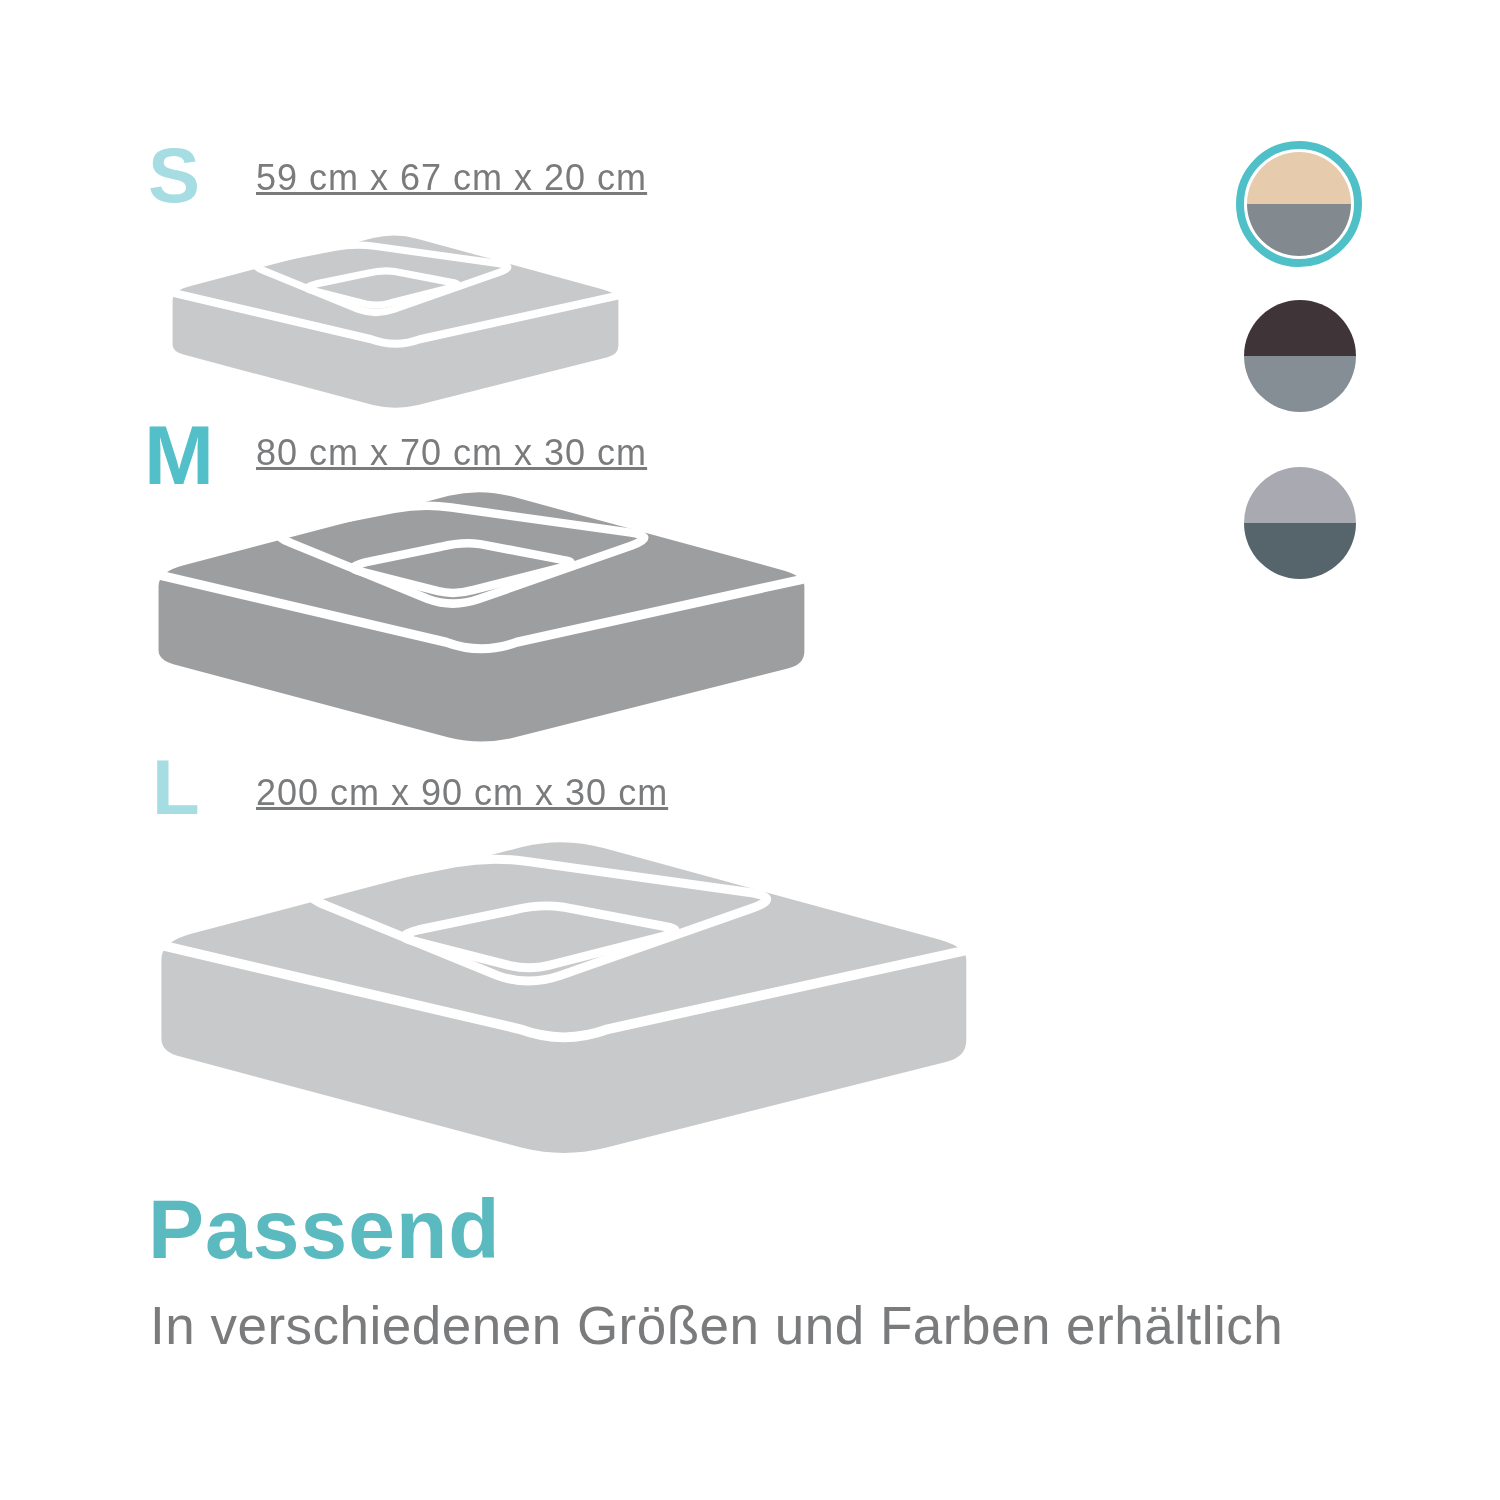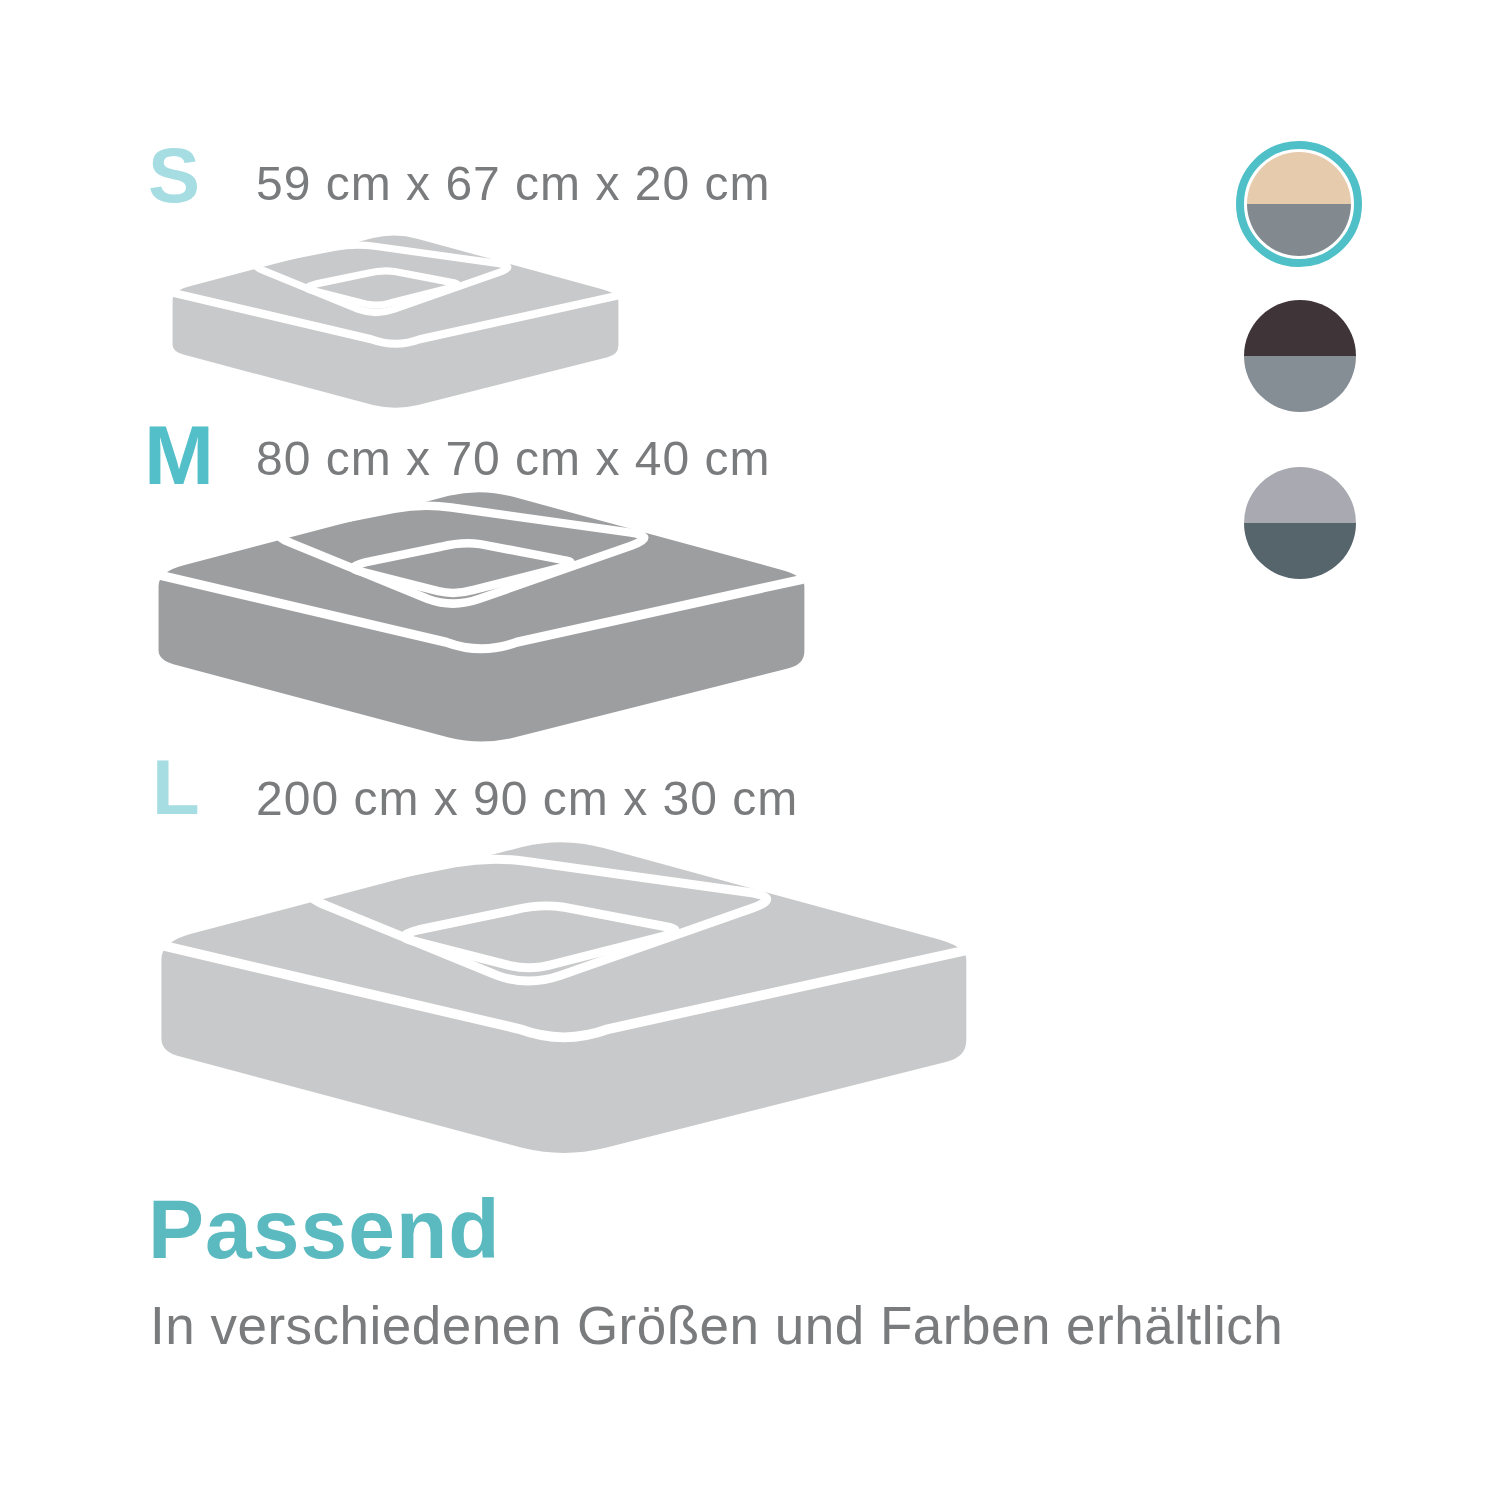--- a/index.html
+++ b/index.html
@@ -8,21 +8,21 @@
     font-family:"Liberation Sans", sans-serif;
   }
   .abs{position:absolute;}
   .letter{
     font-weight:900;line-height:1;letter-spacing:0;
   }
   .letter.s{left:148px;top:136px;font-size:78px;}
   .letter.m{left:144px;top:413px;font-size:84px;}
   .letter.l{left:152px;top:748px;font-size:78px;}
   .dims{
-    font-size:48px;font-weight:500;line-height:1;letter-spacing:1px;
+    font-size:36px;font-weight:500;line-height:1;letter-spacing:1px;text-decoration:underline;
   }
   .dims.s{left:256px;top:160px;}
   .dims.m{left:256px;top:435px;}
   .dims.l{left:256px;top:775px;}
   .bed{display:block;}
   .bed.s{left:165px;top:230px;width:470px;height:185px;}
   .bed.m{left:148px;top:484px;width:680px;height:268px;}
   .bed.l{left:148px;top:832px;width:848px;height:334px;}
   .swatch{
     border-radius:50%;overflow:hidden;
@@ -51,21 +51,21 @@
   <div class="abs letter s" style="color: rgb(165, 221, 226);">S</div>
   <div class="abs dims s">59 cm x 67 cm x 20 cm</div>
   <svg class="abs bed s" viewBox="0 0 520 205">
     <path d="M 230,9 Q 255,3 280,10 L 482,65 Q 502,70 502,78 L 502,128 Q 502,138 490,141 L 280,194 Q 255,200 230,194 L 20,138 Q 8,135 8,127 L 8,78 Q 8,67 28,62 Z" style="fill: rgb(200, 201, 202);"></path>
     <path d="M 10,70 L 228,121 Q 255,131 282,121 L 500,73" fill="none" stroke="#ffffff" stroke-width="9" stroke-linecap="round"></path>
     <path d="M 112,34 L 188,19 Q 210,15 232,18 L 368,37 Q 390,40 370,47 L 253,88 Q 233,95 214,88 L 109,45 Q 90,38 112,34 Z" fill="none" stroke="#ffffff" stroke-width="8" stroke-linejoin="round"></path>
     <path d="M 166,60 L 224,48 Q 240,44 254,46 L 317,58 Q 330,60 316,64 L 249,81 Q 235,85 222,82 L 163,67 Q 150,64 166,60 Z" fill="none" stroke="#ffffff" stroke-width="8" stroke-linejoin="round"></path>
   </svg>
 
   <div class="abs letter m" style="color: rgb(83, 191, 200);">M</div>
-  <div class="abs dims m">80 cm x 70 cm x 40 cm</div>
+  <div class="abs dims m">80 cm x 70 cm x 30 cm</div>
   <svg class="abs bed m" viewBox="0 0 520 205">
     <path d="M 230,9 Q 255,3 280,10 L 482,65 Q 502,70 502,78 L 502,128 Q 502,138 490,141 L 280,194 Q 255,200 230,194 L 20,138 Q 8,135 8,127 L 8,78 Q 8,67 28,62 Z" style="fill: rgb(157, 158, 160);"></path>
     <path d="M 10,70 L 228,121 Q 255,131 282,121 L 500,73" fill="none" stroke="#ffffff" stroke-width="7" stroke-linecap="round"></path>
     <path d="M 112,34 L 188,19 Q 210,15 232,18 L 368,37 Q 390,40 370,47 L 253,88 Q 233,95 214,88 L 109,45 Q 90,38 112,34 Z" fill="none" stroke="#ffffff" stroke-width="6.5" stroke-linejoin="round"></path>
     <path d="M 166,60 L 224,48 Q 240,44 254,46 L 317,58 Q 330,60 316,64 L 249,81 Q 235,85 222,82 L 163,67 Q 150,64 166,60 Z" fill="none" stroke="#ffffff" stroke-width="6.5" stroke-linejoin="round"></path>
   </svg>
 
   <div class="abs letter l" style="color: rgb(165, 221, 226);">L</div>
   <div class="abs dims l">200 cm x 90 cm x 30 cm</div>
   <svg class="abs bed l" viewBox="0 0 520 205">

